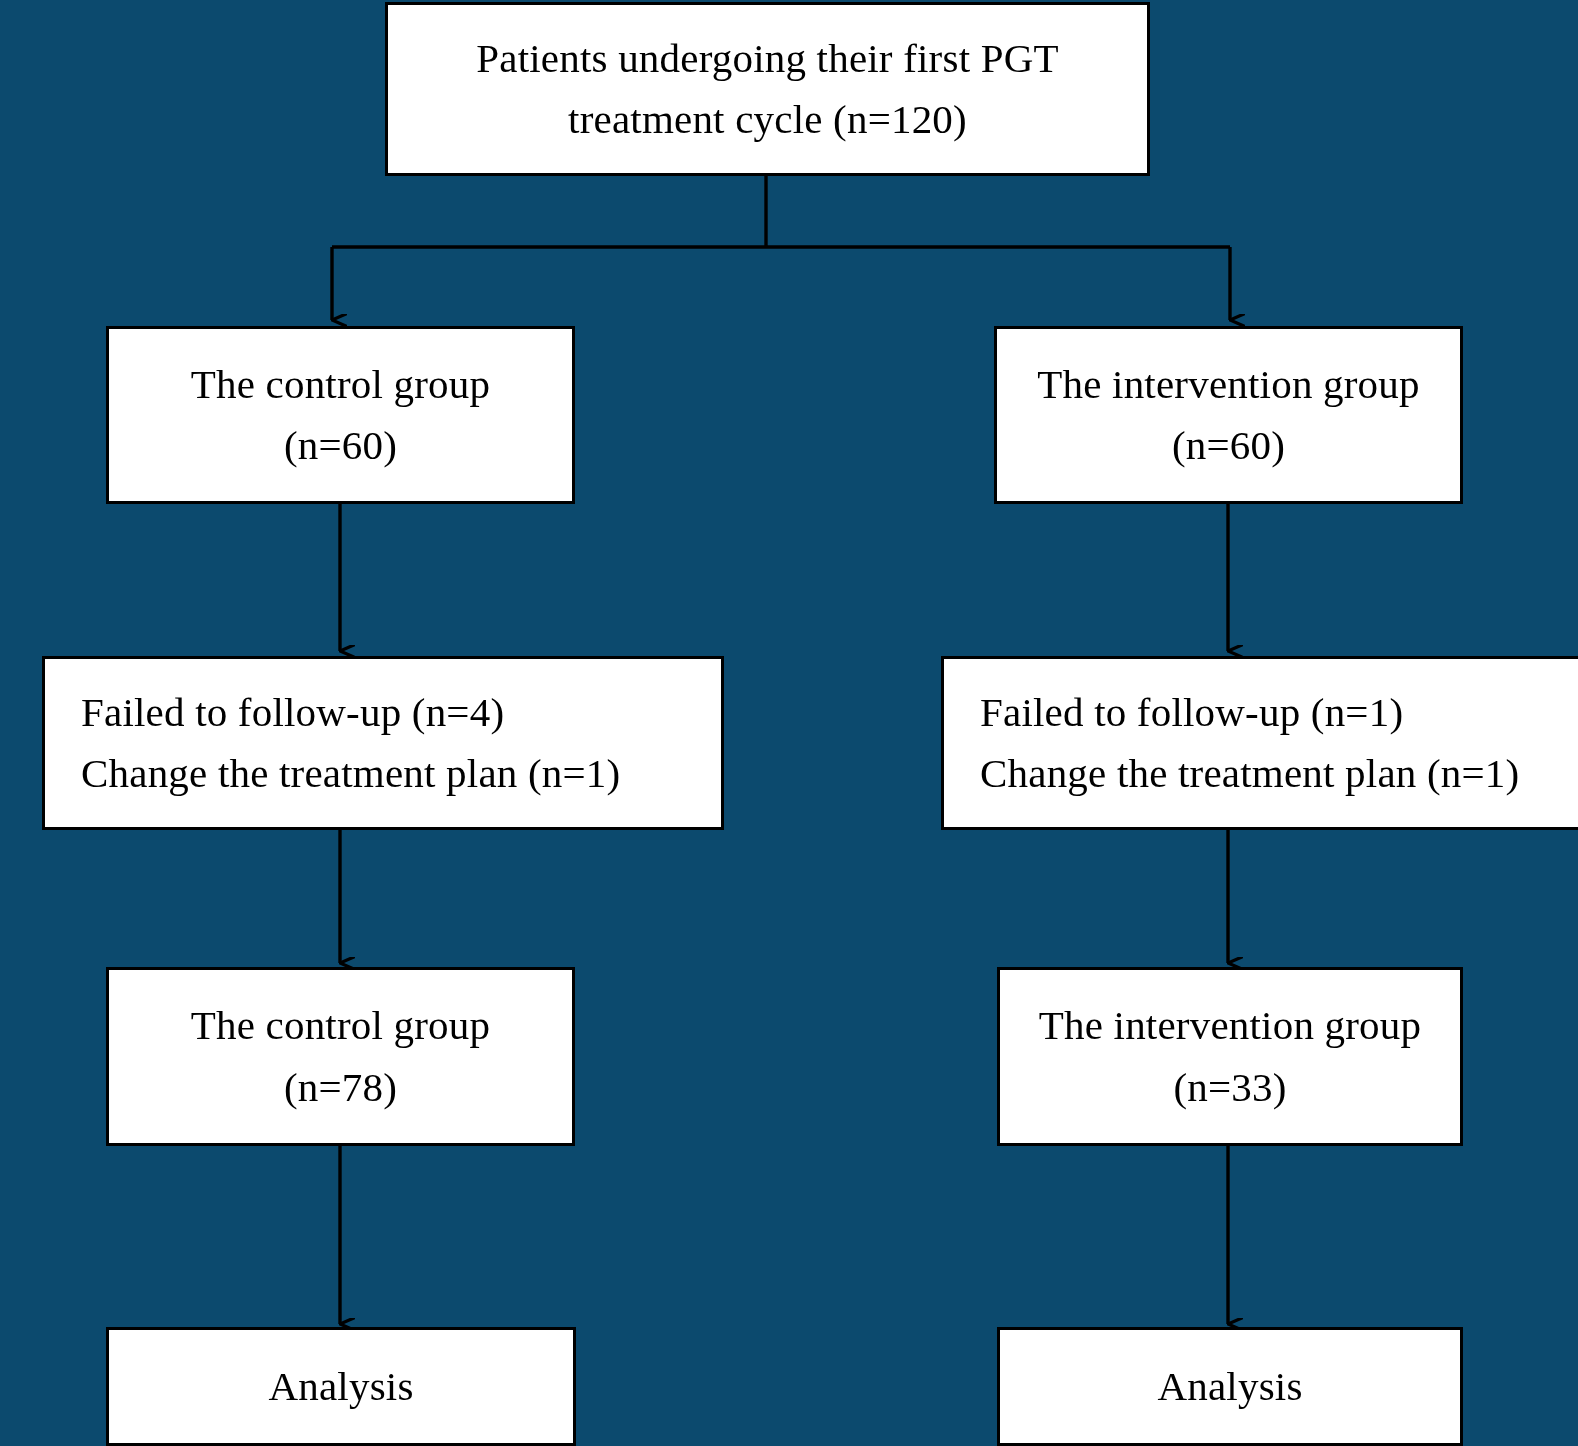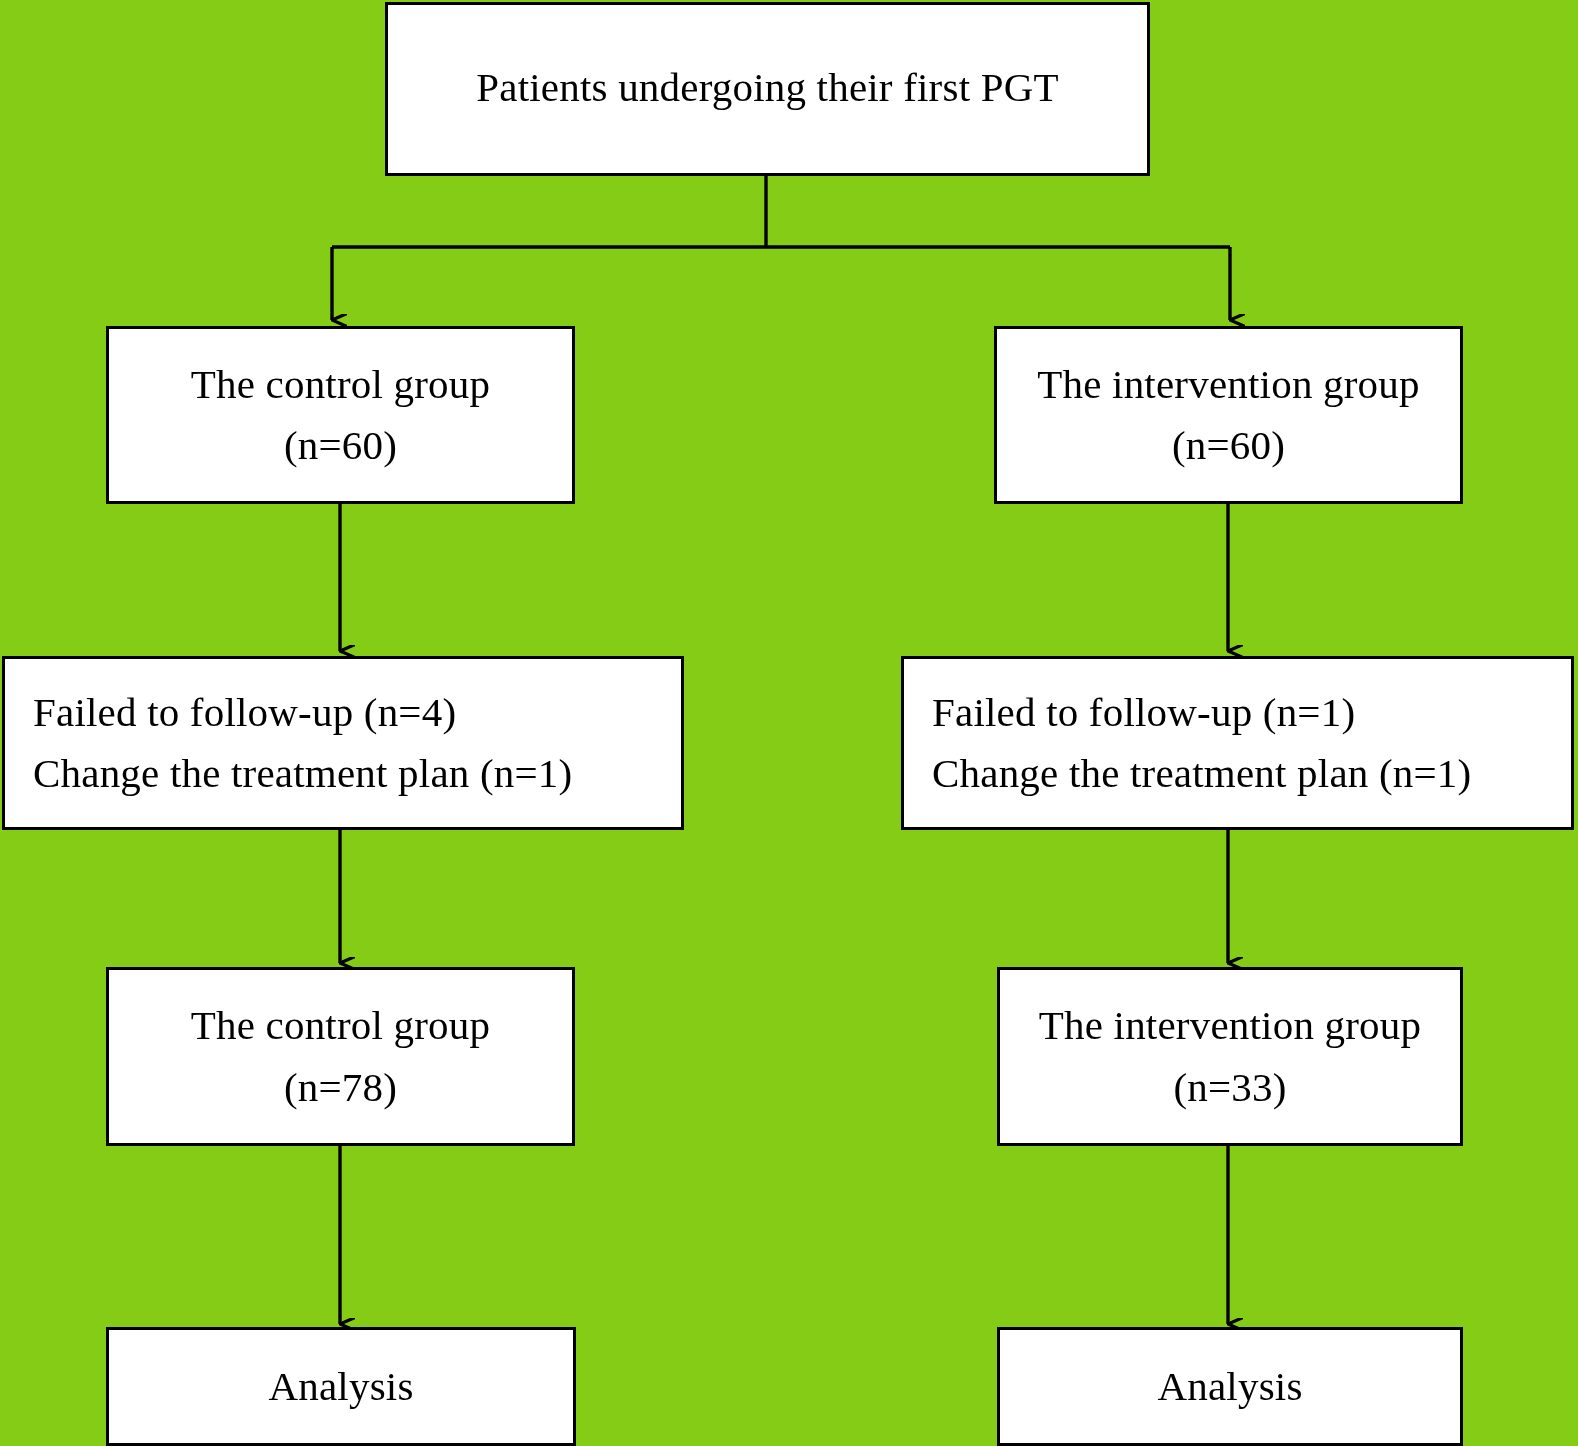--- a/index.html
+++ b/index.html
@@ -4,21 +4,21 @@
 <style>
   html, body {
     margin: 0;
     padding: 0;
     background: #ffffff;
   }
   #canvas {
     position: relative;
     width: 1578px;
     height: 1446px;
-    background: #84cc16;
+    background: #0c4a6e;
     overflow: hidden;
     font-family: "Liberation Serif", "DejaVu Serif", serif;
     color: #000000;
   }
   .node {
     position: absolute;
     box-sizing: border-box;
     border: 3px solid #000000;
     background: #ffffff;
     display: flex;
@@ -27,21 +27,22 @@
     align-items: center;
     text-align: center;
     font-size: 41px;
     line-height: 1.45;
     letter-spacing: 0.2px;
     z-index: 2;
   }
   .node.left-align {
     align-items: flex-start;
     text-align: left;
-    padding-left: 28px;
+    padding-left: 36px;
+    margin-left: 40px;
   }
   .node .ln {
     display: block;
     white-space: nowrap;
   }
   .node.two-line .ln:first-child { margin-bottom: 2px; }
 
   
   #wires {
     position: absolute;
@@ -80,20 +81,21 @@
 
     <path d="M1228,830 L1228,963" fill="none" stroke="#000000" stroke-width="3.4" marker-end="url(#arrowhead)"></path>
 
     <path d="M340,1146 L340,1324" fill="none" stroke="#000000" stroke-width="3.4" marker-end="url(#arrowhead)"></path>
 
     <path d="M1228,1146 L1228,1324" fill="none" stroke="#000000" stroke-width="3.4" marker-end="url(#arrowhead)"></path>
   </svg>
 
   <div class="node two-line" style="left:385px; top:2px; width:765px; height:174px;">
     <span class="ln">Patients undergoing their first PGT</span>
+    <span class="ln">treatment cycle (n=120)</span>
   </div>
 
   <div class="node two-line" style="left:106px; top:326px; width:469px; height:178px;">
     <span class="ln">The control group</span>
     <span class="ln">(n=60)</span>
   </div>
 
   <div class="node two-line" style="left:994px; top:326px; width:469px; height:178px;">
     <span class="ln">The intervention group</span>
     <span class="ln">(n=60)</span>

